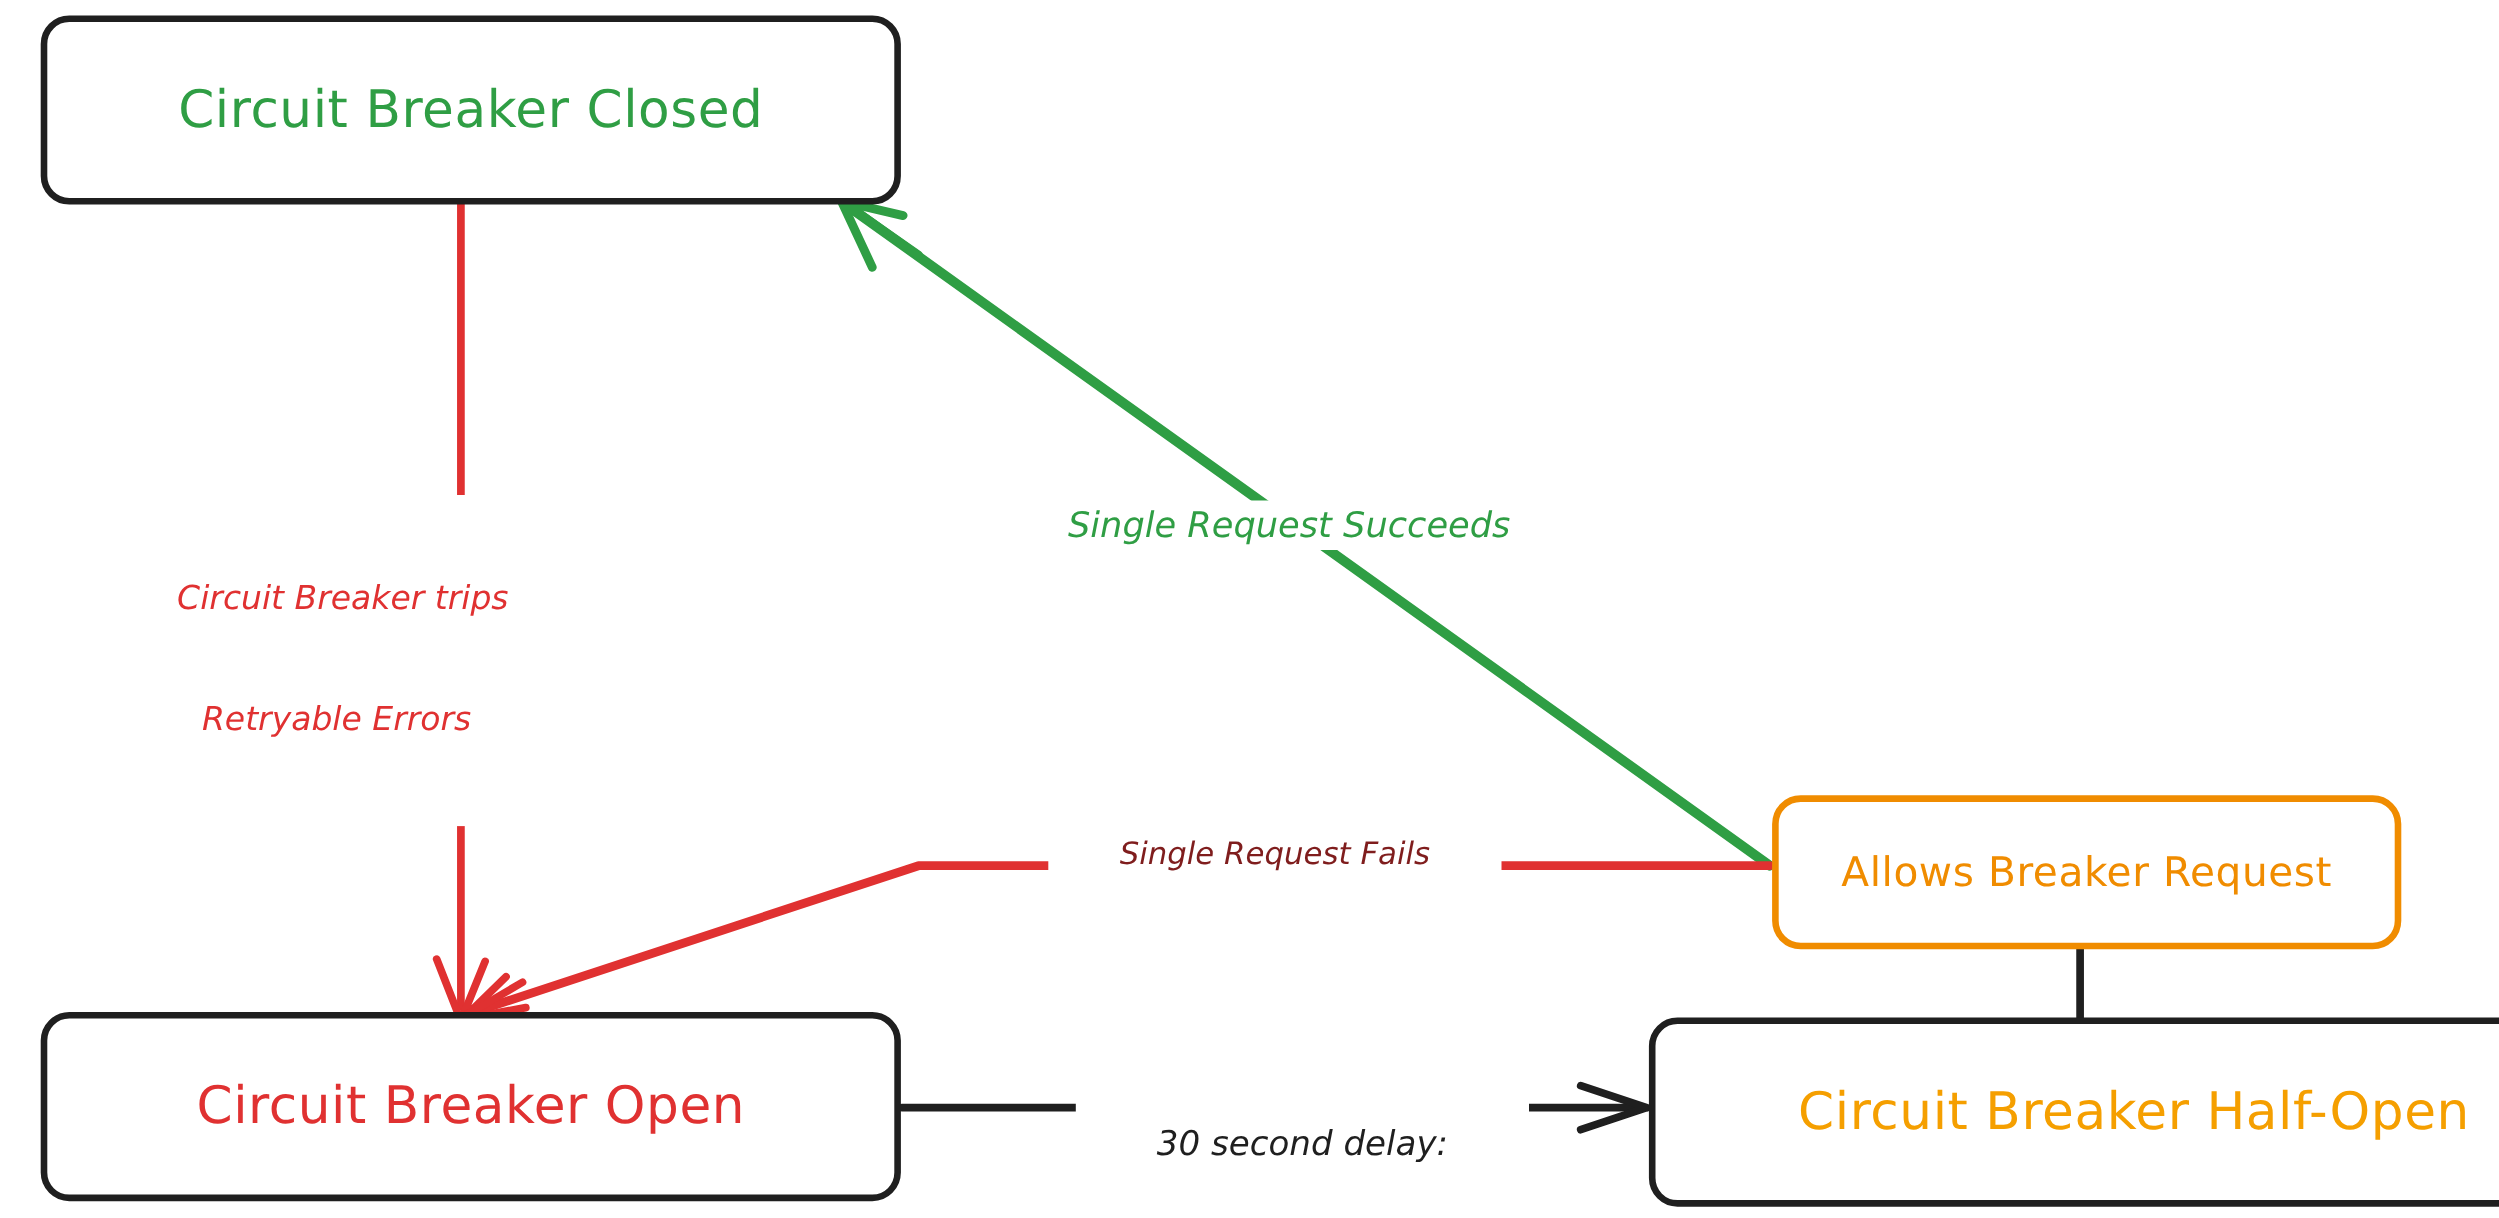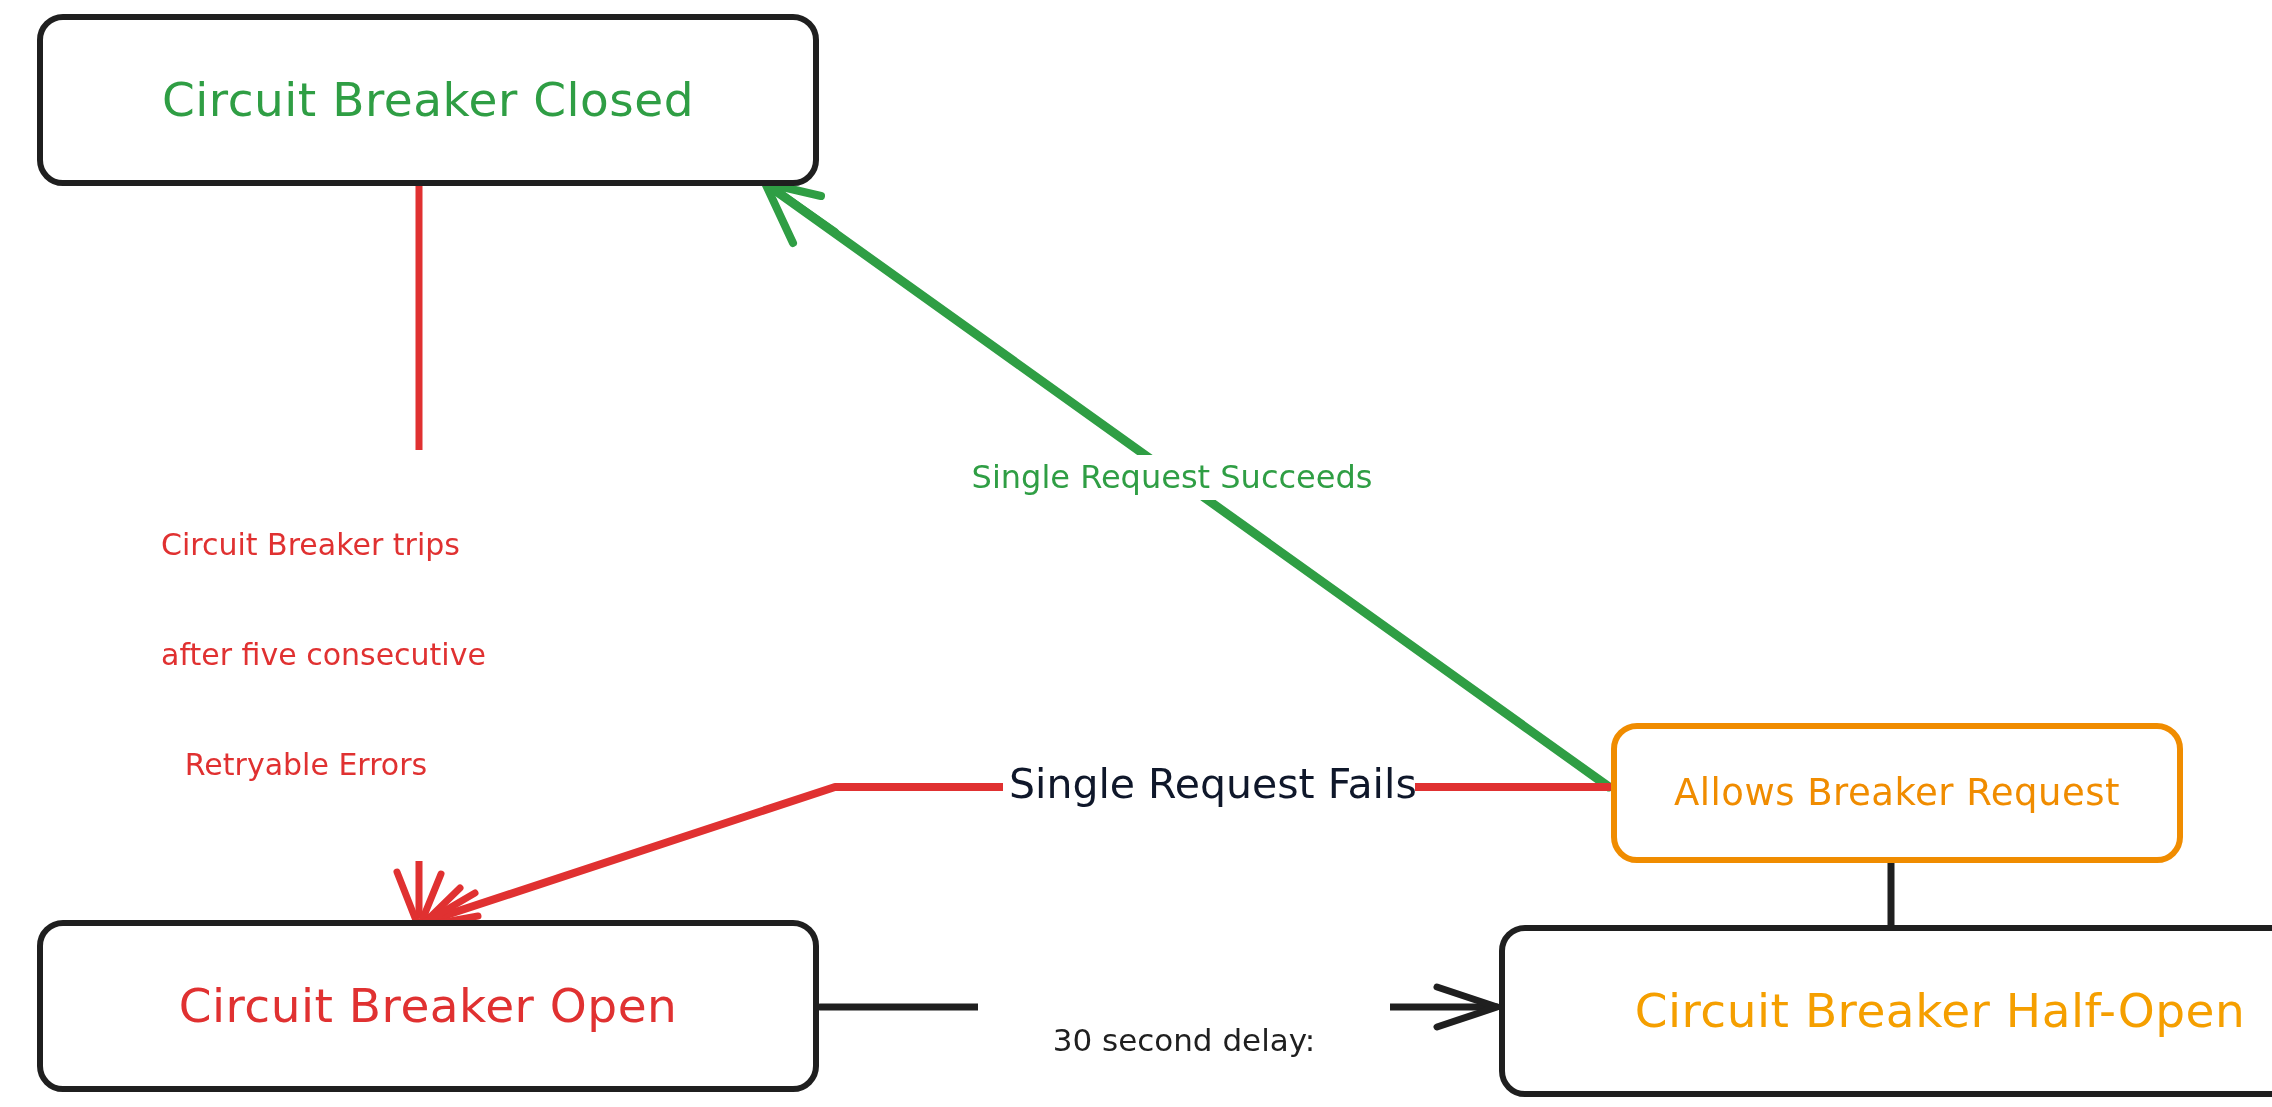--- a/index.html
+++ b/index.html
@@ -66,43 +66,44 @@
 
   
   .edge-label {
     position: absolute;
     font-family: "DejaVu Sans", sans-serif;
     line-height: 1.22;
     text-align: center;
     background: #ffffff;
     white-space: pre;
     pointer-events: none;
+    font-style: italic;
   }
   #label-trips {
     left: 136px;
     top: 450px;
     width: 290px;
     color: #e03131;
     font-size: 30px;
     padding: 4px 2px;
   }
   #label-succeeds {
     left: 898px;
     top: 455px;
     width: 490px;
     color: #2f9e44;
     font-size: 32px;
     padding: 3px 6px;
   }
   #label-fails {
-    left: 980px;
+    left: 930px;
     top: 757px;
     width: 400px;
-    color: #0f172a;
-    font-size: 41px;
+    color: #7f1d1d;
+    font-size: 28px;
     padding: 2px 6px;
   }
   #label-delay {
     left: 955px;
     top: 944px;
     width: 400px;
     color: #1f1f1f;
     font-size: 31px;
     padding: 2px 6px;
   }
@@ -150,21 +151,20 @@
   <div class="node node-orange" id="node-allows">
     <span class="node-label">Allows Breaker Request</span>
   </div>
 
   <div class="node node-black" id="node-halfopen">
     <span class="node-label">Circuit Breaker Half-Open</span>
   </div>
 
   <div class="edge-label" id="label-trips">
     <div>Circuit Breaker trips</div>
-    <div>after five consecutive</div>
     <div>Retryable Errors</div>
   </div>
 
   <div class="edge-label" id="label-succeeds">Single Request Succeeds</div>
 
   <div class="edge-label" id="label-fails">Single Request Fails</div>
 
   <div class="edge-label" id="label-delay">
     <div>30 second delay:</div>
     

